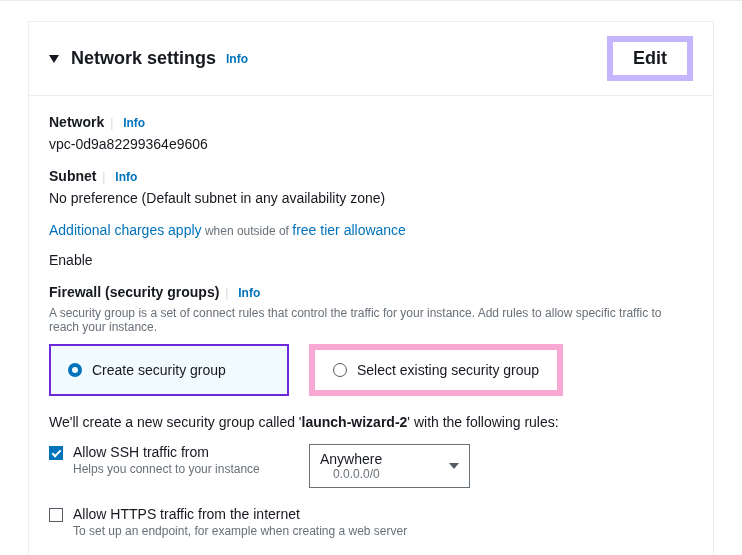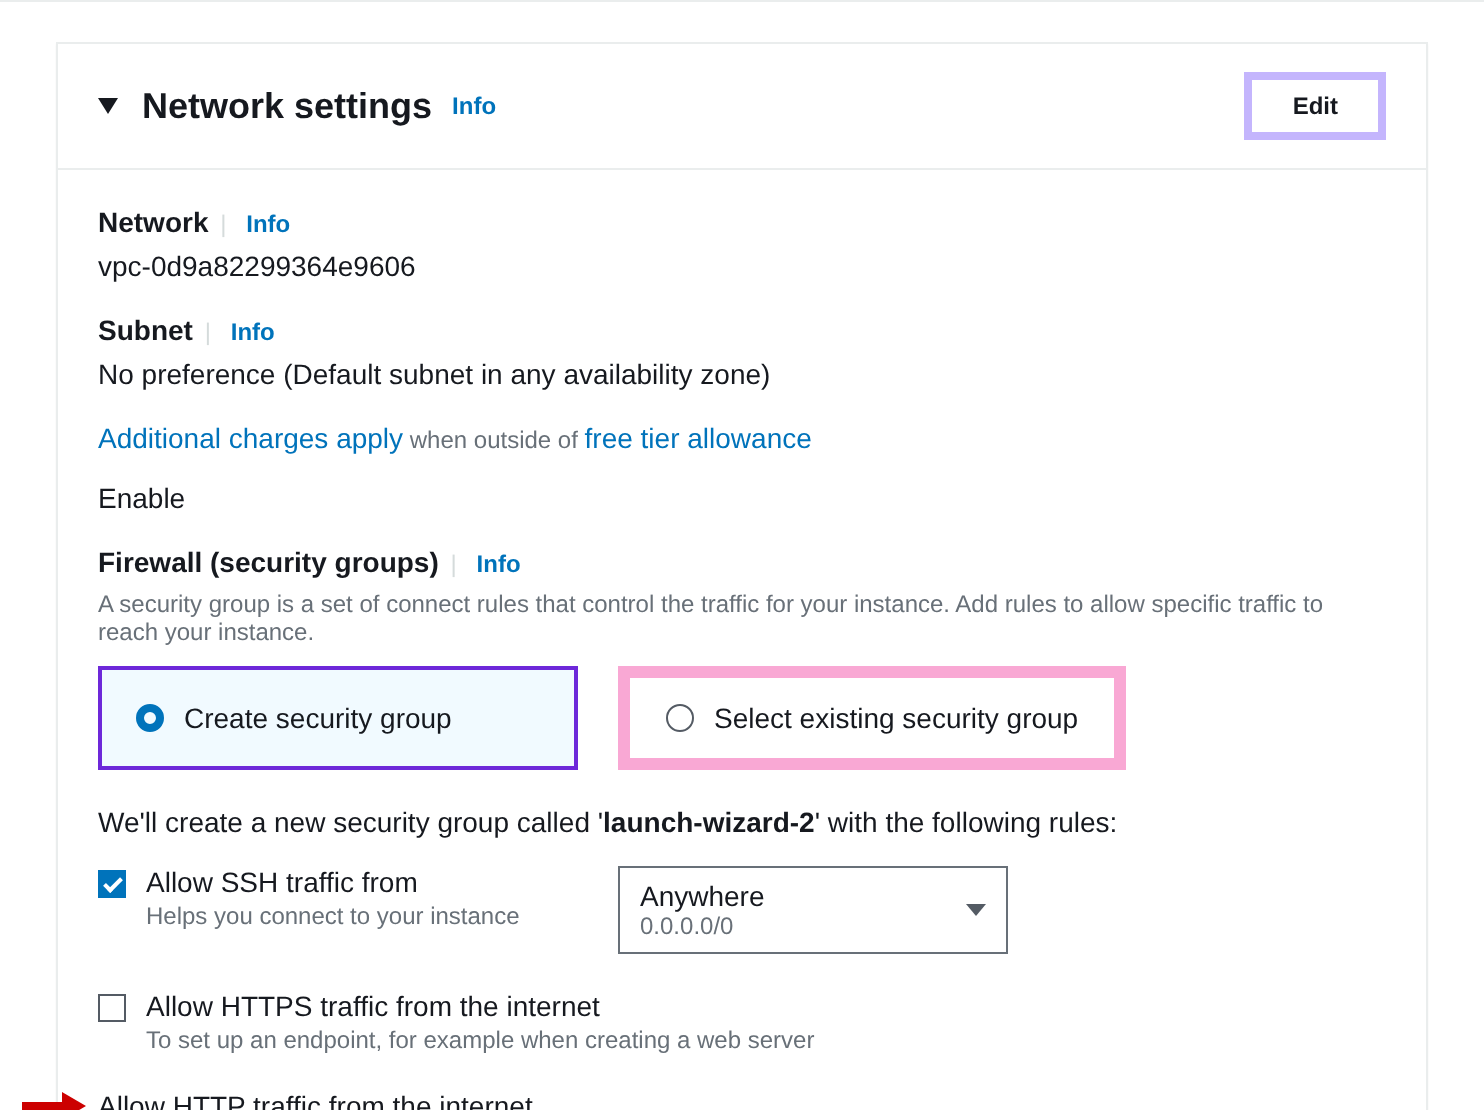--- a/index.html
+++ b/index.html
@@ -4,21 +4,21 @@
   <style>
     * { box-sizing: border-box; margin: 0; padding: 0; }
     body { font-family: "Amazon Ember", "Helvetica Neue", Arial, sans-serif; font-size: 14px; color: #16191f; background: #fff; }
     .container { width: 742px; border-top: 1px solid #eaeded; }
     .panel { margin: 20px 28px 0 28px; border: 1px solid #eaeded; box-shadow: 0 1px 1px rgba(0,0,0,0.05); }
     .panel-header { display: flex; align-items: center; padding: 14px 20px; border-bottom: 1px solid #eaeded; }
     .triangle { display: inline-block; width: 0; height: 0; border-left: 5px solid transparent; border-right: 5px solid transparent; border-top: 8px solid #16191f; margin-right: 12px; }
     .panel-title { font-size: 18px; font-weight: 700; margin-right: 10px; }
     .info-link { color: #0073bb; font-size: 12px; font-weight: 700; cursor: pointer; }
     .info-sep { color: #d5dbdb; margin: 0 6px 0 2px; font-size: 12px; }
-    .edit-btn { margin-left: auto; background: #fff; border: 4px solid #c4b5fd; padding: 6px 20px; font-size: 12px; font-weight: 700; color: #16191f; cursor: pointer; }
+    .edit-btn { margin-left: auto; background: #fff; border: 6px solid #c4b5fd; padding: 6px 20px; font-size: 18px; font-weight: 700; color: #16191f; cursor: pointer; }
     .panel-body { padding: 18px 20px 6px 20px; }
     .field-label { font-weight: 700; font-size: 14px; display: inline-block; }
     .field-row { margin-bottom: 6px; }
     .field-value { font-size: 14px; margin-bottom: 16px; }
     .help-text { color: #687078; font-size: 12px; margin-top: 2px; }
     .link-inline { color: #0073bb; }
     .small-grey { color: #687078; font-size: 12px; }
     .radio-group { display: flex; gap: 20px; margin: 10px 0 18px 0; }
     .radio-btn { display: flex; align-items: center; border: 6px solid #f9a8d4; padding: 12px 18px; cursor: pointer; background: #fff; font-size: 14px; min-width: 240px; }
     .radio-btn.selected { border: 2px solid #6d28d9; background: #f1faff; padding: 11px 17px; }
@@ -27,24 +27,24 @@
     .sg-text { font-size: 14px; margin-bottom: 14px; }
     .sg-name { font-weight: 700; }
     .checkbox-row { display: flex; align-items: flex-start; margin-bottom: 18px; }
     .checkbox { width: 14px; height: 14px; border: 1px solid #545b64; margin-right: 10px; margin-top: 2px; flex-shrink: 0; cursor: pointer; display: flex; align-items: center; justify-content: center; }
     .checkbox.checked { background: #0073bb; border-color: #0073bb; }
     .checkbox.checked::after { content: ""; width: 3px; height: 7px; border: solid #fff; border-width: 0 2px 2px 0; transform: rotate(45deg); margin-top: -2px; }
     .checkbox-content { flex: 1; }
     .checkbox-label { font-size: 14px; }
     .ssh-row { display: flex; align-items: flex-start; gap: 20px; margin-bottom: 18px; }
     .ssh-left { display: flex; align-items: flex-start; flex: 0 0 240px; }
-    .select-box { border: 1px solid #687078; padding: 6px 10px; width: 195px; display: flex; align-items: center; justify-content: space-between; cursor: pointer; }
+    .select-box { border: 1px solid #687078; padding: 6px 10px; width: 161px; display: flex; align-items: center; justify-content: space-between; cursor: pointer; }
     .select-text { display: flex; flex-direction: column; }
     .select-main { font-size: 14px; }
-    .select-sub { font-size: 12px; color: #687078; }
+    .select-sub { font-size: 12px; color: #687078; margin-left: 13px; }
     .chevron { width: 0; height: 0; border-left: 5px solid transparent; border-right: 5px solid transparent; border-top: 6px solid #545b64; }
     .arrow { position: absolute; left: 8px; top: 0; }
     .arrow svg { display: block; }
     .http-row-wrapper { position: relative; }
   </style>
 </head>
 <body>
 
 <div class="container">
   <div class="panel">

